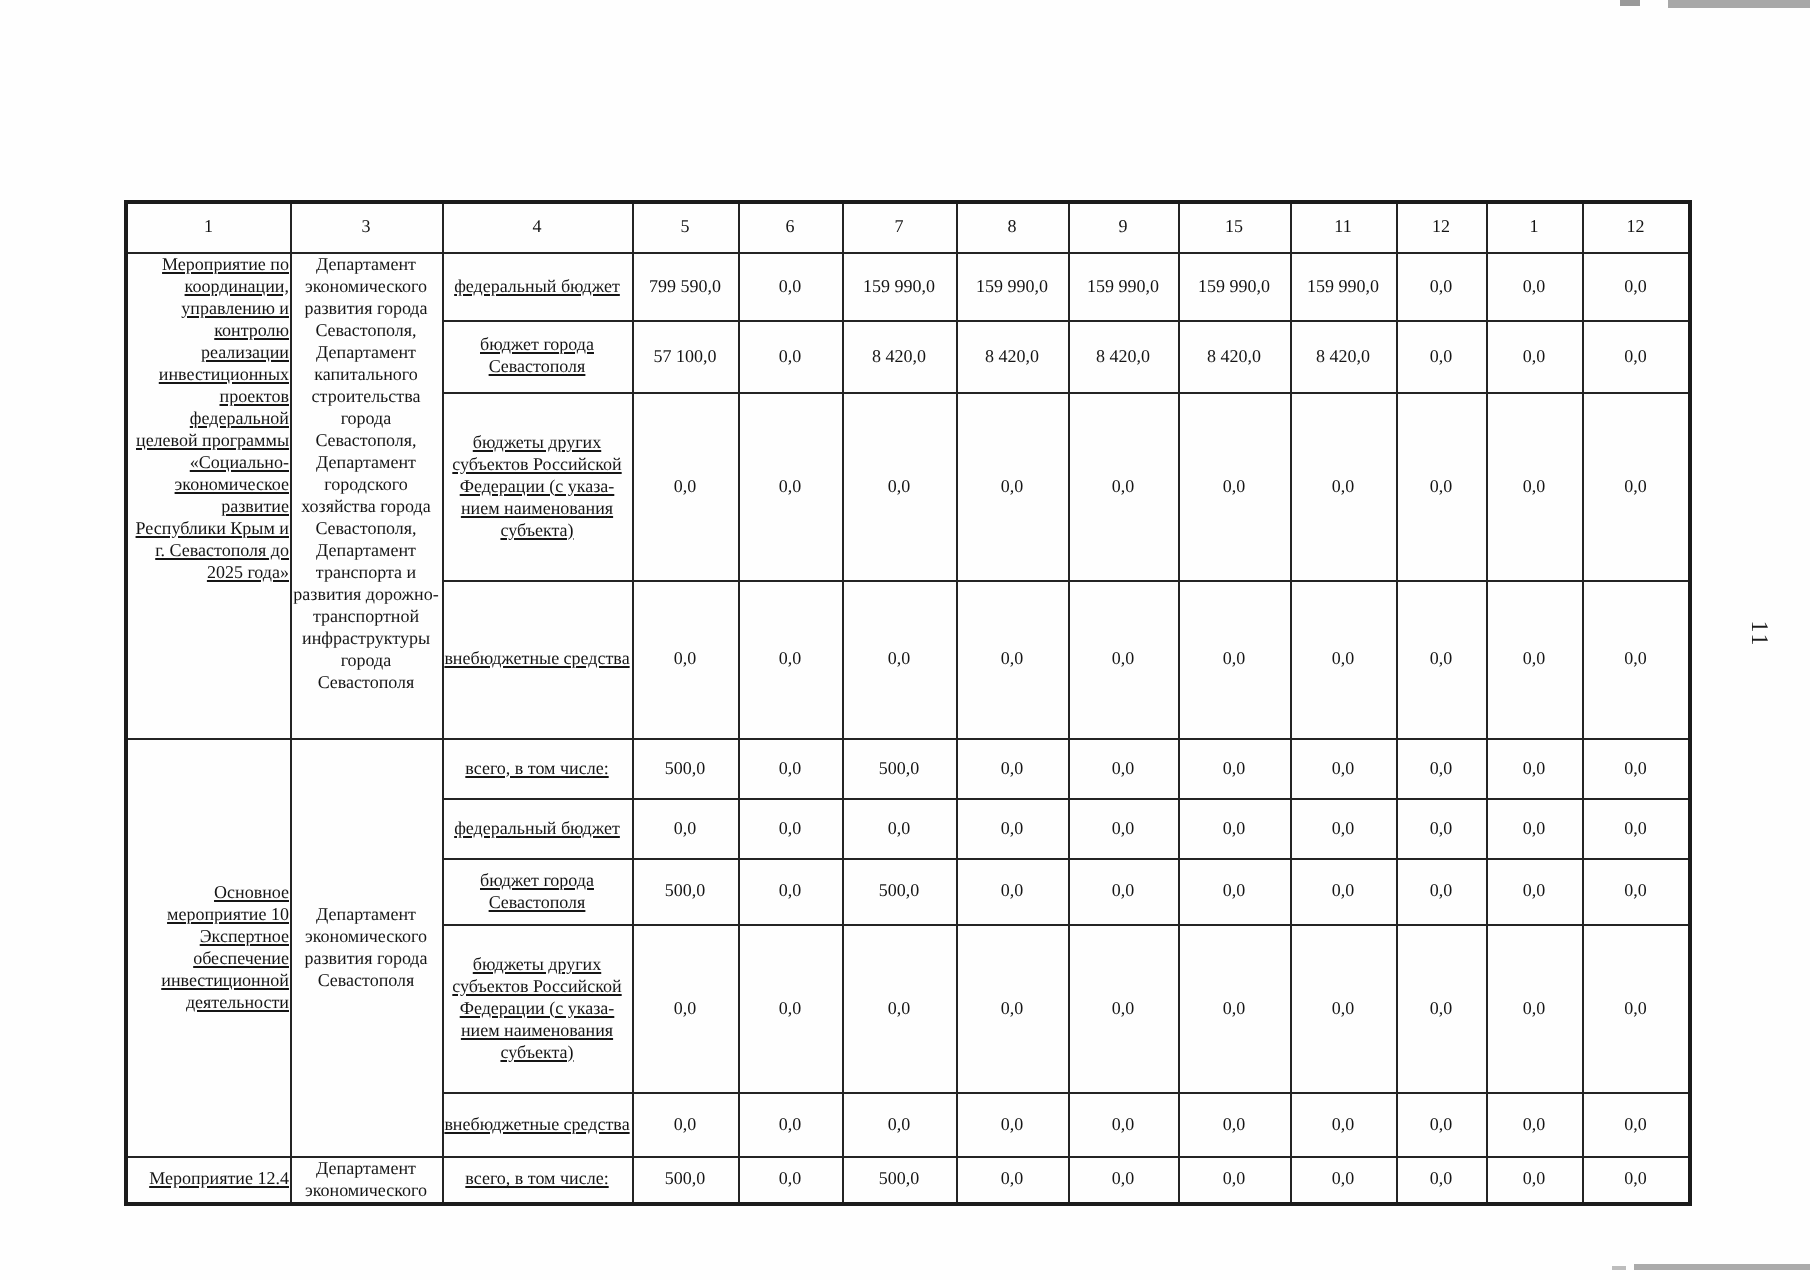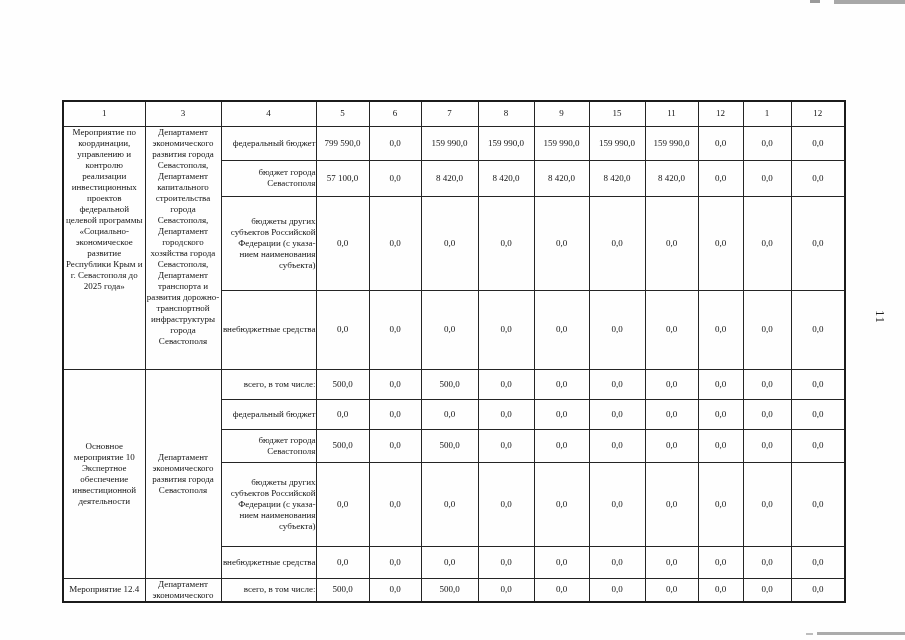--- a/index.html
+++ b/index.html
@@ -13,24 +13,24 @@
     border-collapse:collapse;table-layout:fixed;
     border:2px solid #1b1b1b;
   }
   table.budget td{
     border:1px solid #242424;
     font-size:9px;line-height:11px;
     padding:0;overflow:hidden;
     background:#fefefe;
   }
   td.head{text-align:center;vertical-align:middle;font-size:10px;}
-  td.act{vertical-align:top;text-align:center;padding:2px 2px 1px 2px;}
+  td.act{vertical-align:top;text-align:right;padding:2px 2px 1px 2px;text-decoration:underline;}
   td.exe{vertical-align:top;text-align:center;padding:2px 2px 1px 2px;}
   td.mid{vertical-align:middle;margin-top:31px;}
-  td.lbl{vertical-align:middle;text-align:right;padding:1px 2px;}
+  td.lbl{vertical-align:middle;text-align:center;padding:1px 2px;text-decoration:underline;}
   td.v{vertical-align:middle;text-align:center;font-size:9px;}
   .pagenum{
     position:absolute;left:866px;top:308px;width:24px;height:18px;
     transform:rotate(90deg);transform-origin:center center;
     font-size:12px;letter-spacing:1px;color:#1a1a1a;text-align:center;
   }
   .streak{position:absolute;}
   .streak.a{left:810px;top:0;width:10px;height:3px;background:#9a9a9a;}
   .streak.b{left:834px;top:0;width:71px;height:4px;background:#a8a8a8;}
   .streak.c{left:817px;top:632px;width:88px;height:3px;background:#ababab;}

